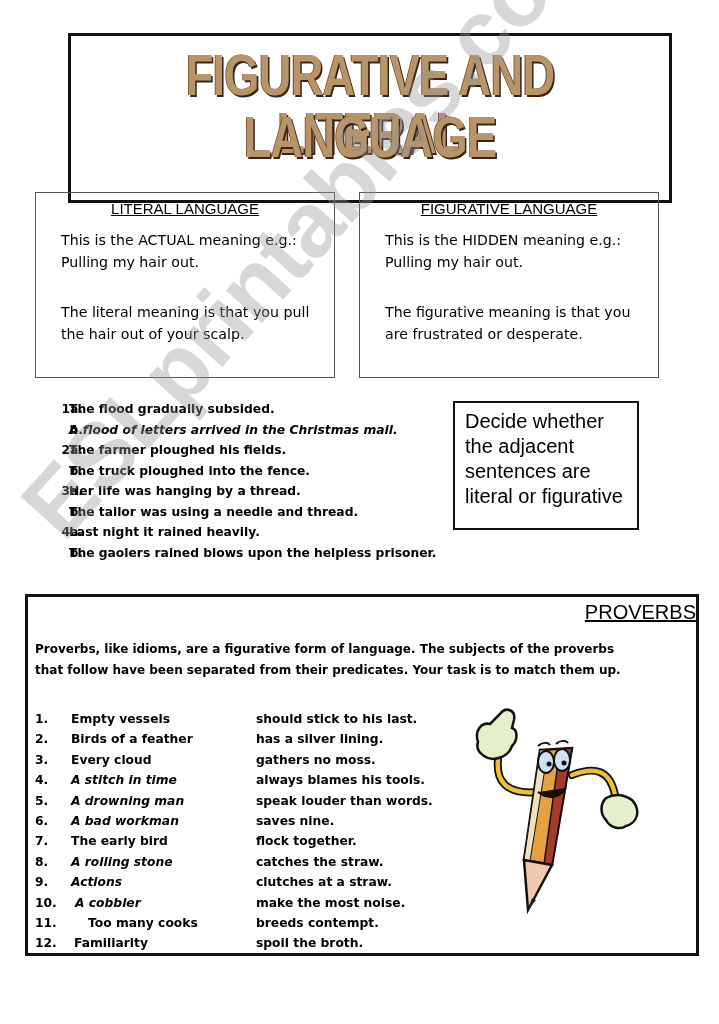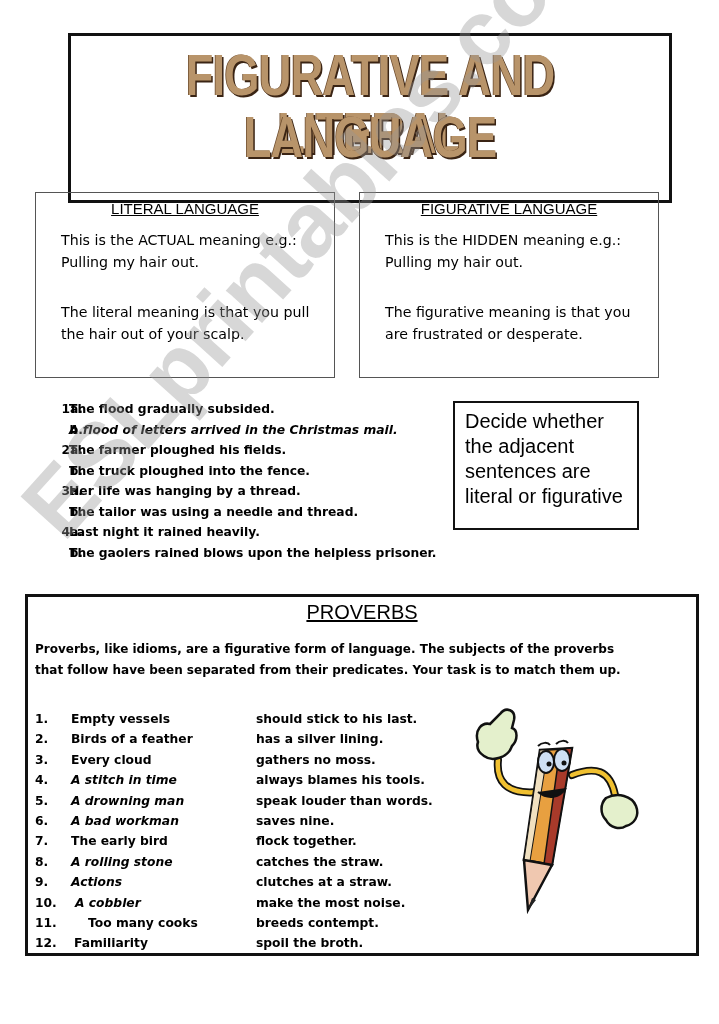--- a/index.html
+++ b/index.html
@@ -29,21 +29,21 @@
     .sentences { position: absolute; left: 31px; top: 399px; width: 440px; }
     .sentence { position: relative; height: 20.5px; font-family: "DejaVu Sans", sans-serif; font-weight: bold; font-size: 12.3px; line-height: 20.5px; white-space: nowrap; }
     .sentence .lbl { position: absolute; left: 16px; width: 36px; text-align: right; }
     .sentence .txt { position: absolute; left: 38px; }
 
     .instruction-box { position: absolute; left: 453px; top: 401px; width: 186px; height: 129px; border: 2px solid #111; box-sizing: border-box; overflow: hidden; background: #fff; }
     .instruction-text { position: absolute; left: 10px; top: 6px; right: 6px; font-family: "Liberation Sans", sans-serif; font-size: 20px; line-height: 25px; }
 
     
     .proverbs-box { position: absolute; left: 25px; top: 594px; width: 674px; height: 362px; border: 3px solid #111; box-sizing: border-box; background: transparent; }
-    .proverbs-title { position: absolute; left: 0; right: 0; top: 4px; text-align: center; font-family: "Liberation Sans", sans-serif; font-size: 20px; text-decoration: underline; }
+    .proverbs-title { position: absolute; left: 0; right: 0; top: 4px; text-align: right; font-family: "Liberation Sans", sans-serif; font-size: 20px; text-decoration: underline; }
     .proverbs-intro { position: absolute; left: 7px; top: 42px; right: 8px; font-family: "DejaVu Sans", sans-serif; font-weight: bold; font-size: 12px; line-height: 21px; white-space: nowrap; }
 
     .proverb-list { position: absolute; left: 7px; top: 112px; width: 430px; }
     .proverb-row { position: relative; height: 20.4px; font-family: "DejaVu Sans", sans-serif; font-weight: bold; font-size: 12.3px; line-height: 20.4px; white-space: nowrap; }
     .proverb-row .num { position: absolute; left: 0; }
     .proverb-row .subj { position: absolute; left: 36px; }
     .proverb-row .pred { position: absolute; left: 221px; }
     .italic { font-style: italic; }
 
     .pencil { position: absolute; left: 460px; top: 700px; width: 200px; height: 230px; }

